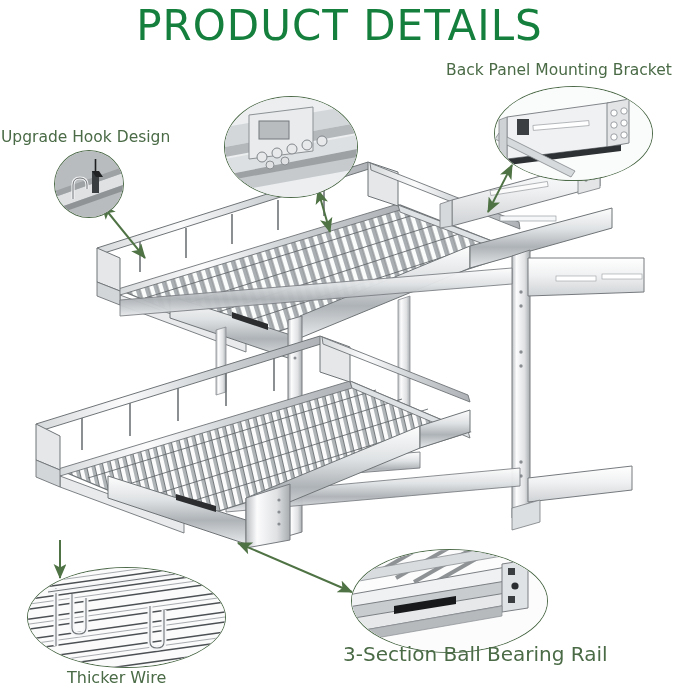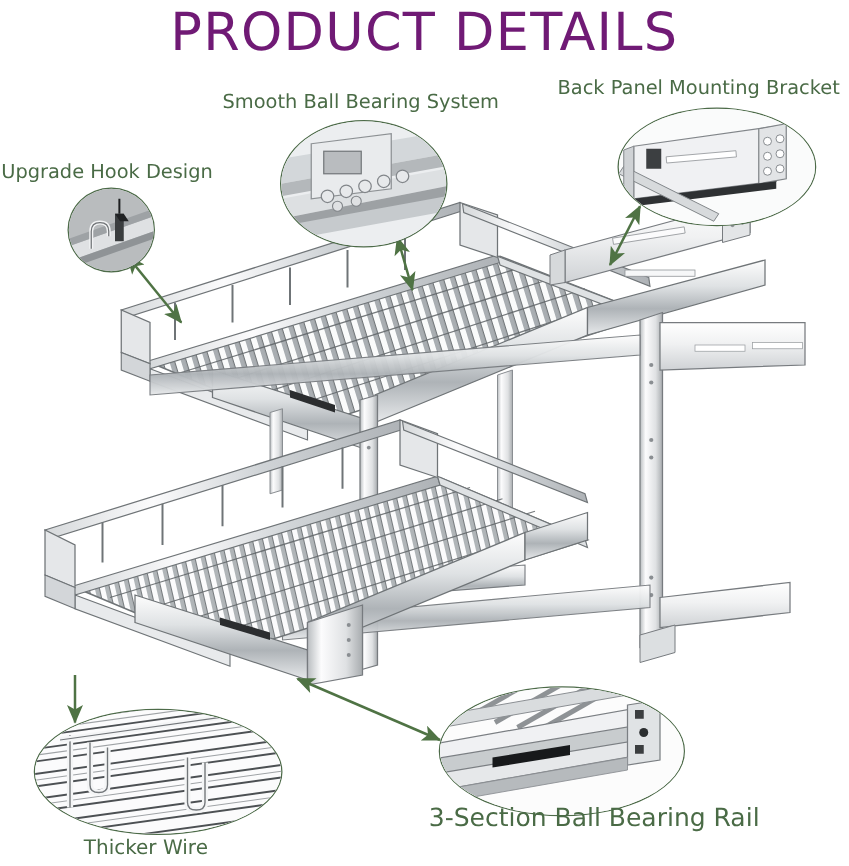--- a/index.html
+++ b/index.html
@@ -23,21 +23,21 @@
   .title {
     position: absolute;
     left: 0;
     top: 2px;
     width: 679px;
     text-align: center;
     font-size: 42px;
     line-height: 48px;
     letter-spacing: 1px;
     font-weight: 400;
-    color: #701a75;
+    color: #15803d;
     font-family: "DejaVu Sans", sans-serif;
     white-space: nowrap;
   }
 
   
   .label {
     position: absolute;
     font-size: 15.5px;
     line-height: 19px;
     color: #4a6b46;
@@ -427,21 +427,20 @@
       <circle cx="163" cy="36" r="3.6" fill="#2b2e30"></circle>
       <rect x="156" y="18" width="7" height="7" fill="#3b3e40"></rect>
       <rect x="156" y="46" width="7" height="7" fill="#3b3e40"></rect>
 
       <polygon points="-10,84 150,56 150,66 -10,94" fill="#b6babd" stroke="#8b8f93" stroke-width="0.7"></polygon>
     </svg>
   </div>
 
   <div class="label label-upgrade-hook">Upgrade Hook Design</div>
 
-  <div class="label label-smooth-ball">Smooth Ball Bearing System</div>
 
   <div class="label label-back-panel">Back Panel Mounting Bracket</div>
 
   <div class="label label-thicker-wire">Thicker Wire</div>
 
   <div class="label label-3section">3-Section Ball Bearing Rail</div>
 
 </div>
 
 </body></html>

